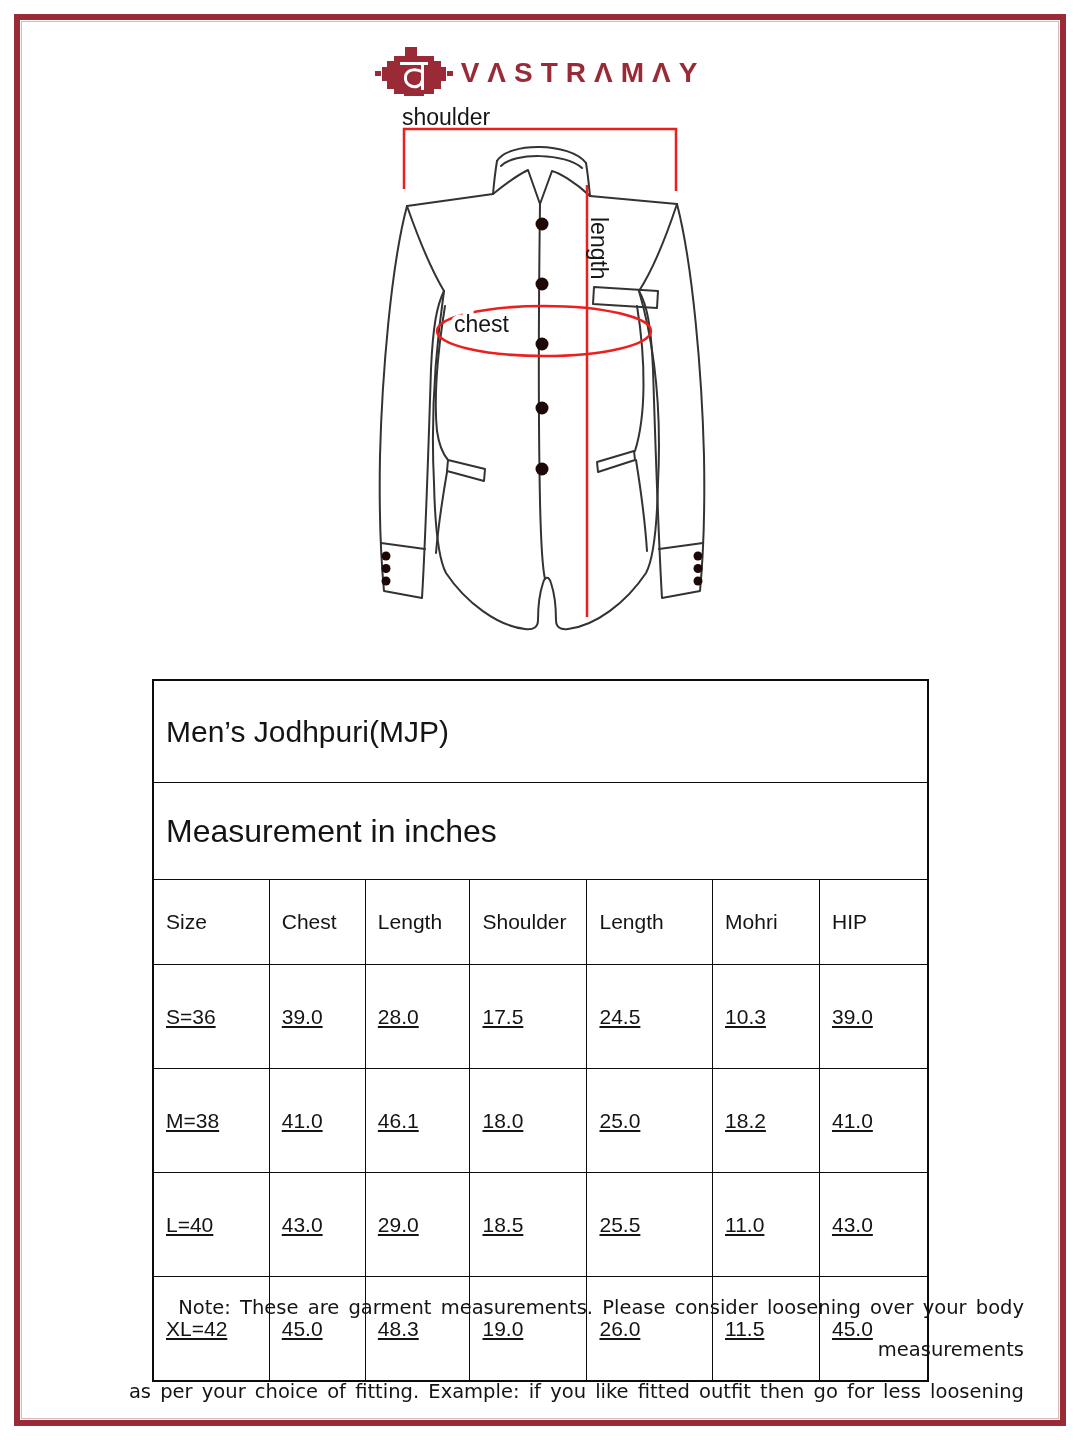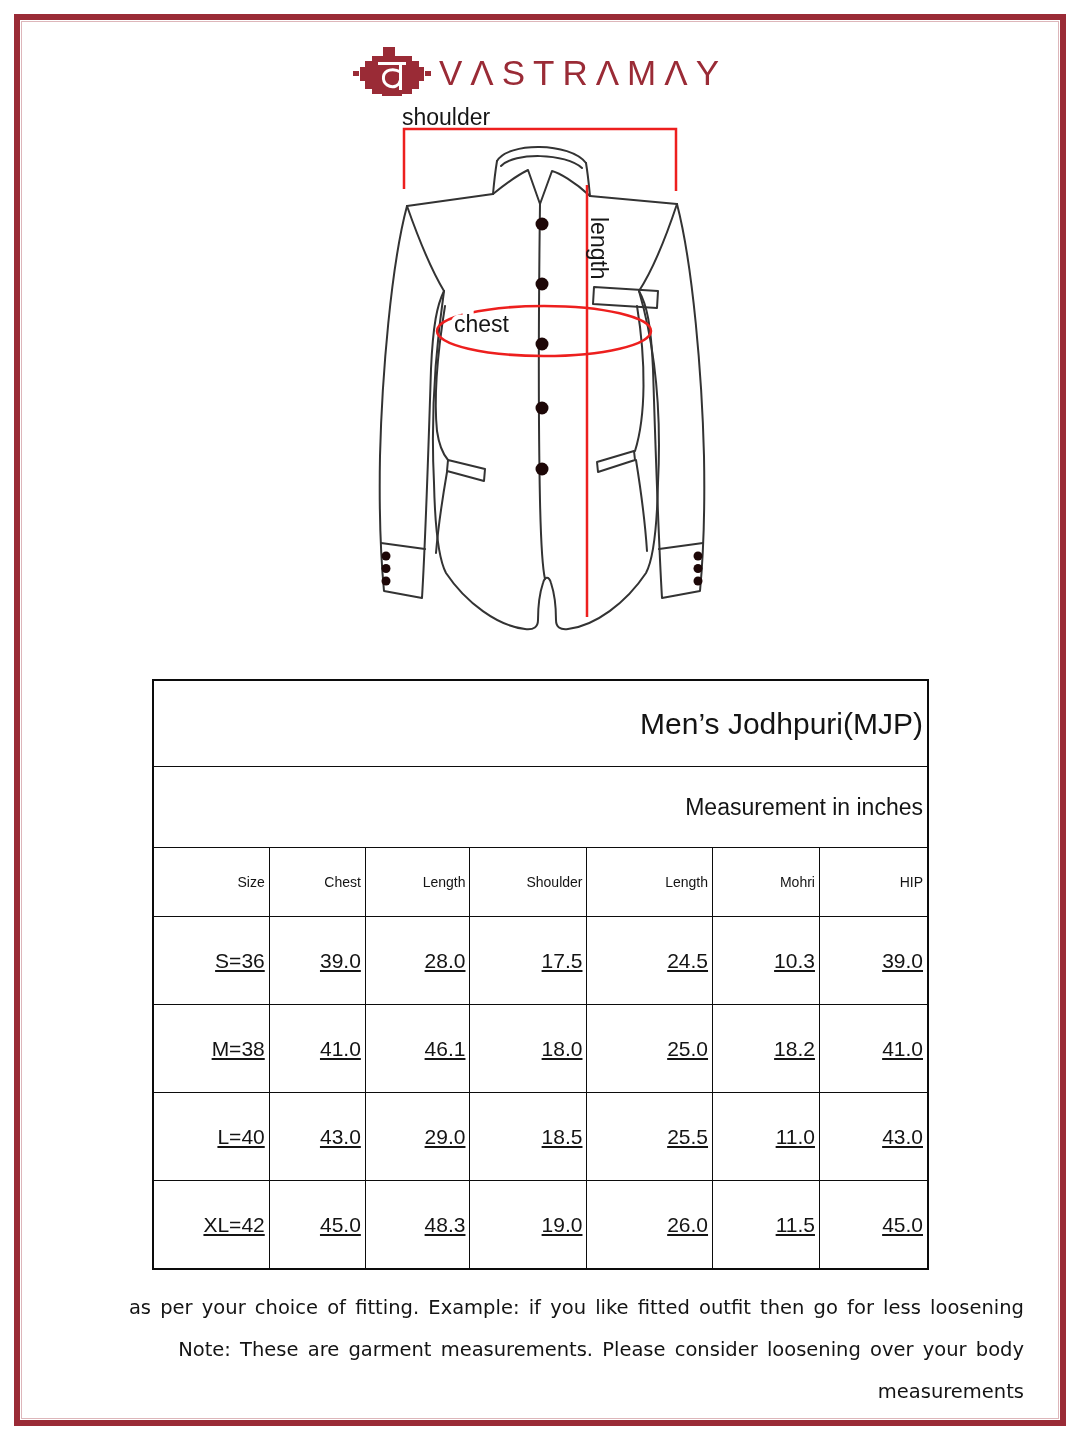--- a/index.html
+++ b/index.html
@@ -14,43 +14,43 @@
   }
   .frame{position:absolute;inset:14px;border:6px solid var(--brand);pointer-events:none;}
   .frame::after{content:"";position:absolute;inset:1px;border:1px solid #ddb6ba;}
 
   .logo-row{
     position:absolute;top:46px;left:0;right:0;height:52px;
     display:flex;justify-content:center;align-items:center;gap:8px;
   }
   .logo-mark{width:78px;height:50px;flex:0 0 auto;}
   .logo-text{
-    font-size:35px;letter-spacing:8px;color:var(--brand);
-    font-weight:normal;white-space:nowrap;transform:translateY(1px);
+    font-size:28px;letter-spacing:8px;color:var(--brand);
+    font-weight:bold;white-space:nowrap;transform:translateY(1px);
   }
 
   .figure{position:absolute;left:374px;top:101px;width:350px;height:560px;}
   .art{stroke:#333333;stroke-width:2;fill:none;stroke-linecap:round;stroke-linejoin:round;}
   .ann{stroke:var(--annotation);stroke-width:2.5;fill:none;}
   .btn{fill:#1d0707;stroke:none;}
   .lbl{fill:#161616;font-family:"Liberation Sans",sans-serif;font-size:23px;}
   .halo{stroke:#ffffff;stroke-width:9;paint-order:stroke;}
 
   table.size-chart{
     position:absolute;left:152px;top:679px;width:777px;height:524px;
     border-collapse:collapse;table-layout:fixed;background:#fff;
   }
   .size-chart td,.size-chart th{
-    border:1.6px solid #0c0c0c;text-align:right;vertical-align:middle;
-    font-weight:normal;color:#141414;padding:4px;
+    border:1.6px solid #0c0c0c;text-align:left;vertical-align:middle;
+    font-weight:normal;color:#141414;padding:12px;
   }
   .size-chart{border:2.4px solid #0c0c0c;}
   .row-title td{height:77px;font-size:30px;}
-  .row-subtitle td{height:72px;font-size:23px;}
-  .row-head th{height:60px;font-size:14px;}
+  .row-subtitle td{height:72px;font-size:32px;}
+  .row-head th{height:60px;font-size:21px;}
   .row-data td{height:79px;font-size:21px;text-decoration:underline;}
 
   .note{
     position:absolute;left:40px;width:984px;top:1287px;
     font-family:"DejaVu Sans", sans-serif;font-size:19.5px;line-height:42px;
     text-align:right;color:#141414;word-spacing:3px;
   }
 </style>
 </head>
 <body>
@@ -203,15 +203,15 @@
       <td>48.3</td>
       <td>19.0</td>
       <td>26.0</td>
       <td>11.5</td>
       <td>45.0</td>
     </tr>
   </tbody>
 </table>
 
 <div class="note">
+  <div>Note: These are garment measurements. Please consider loosening over your body measurements</div>
   <div>as per your choice of fitting. Example: if you like fitted outfit then go for less loosening</div>
-  <div>Note: These are garment measurements. Please consider loosening over your body measurements</div>
 </div>
 
 </body></html>

